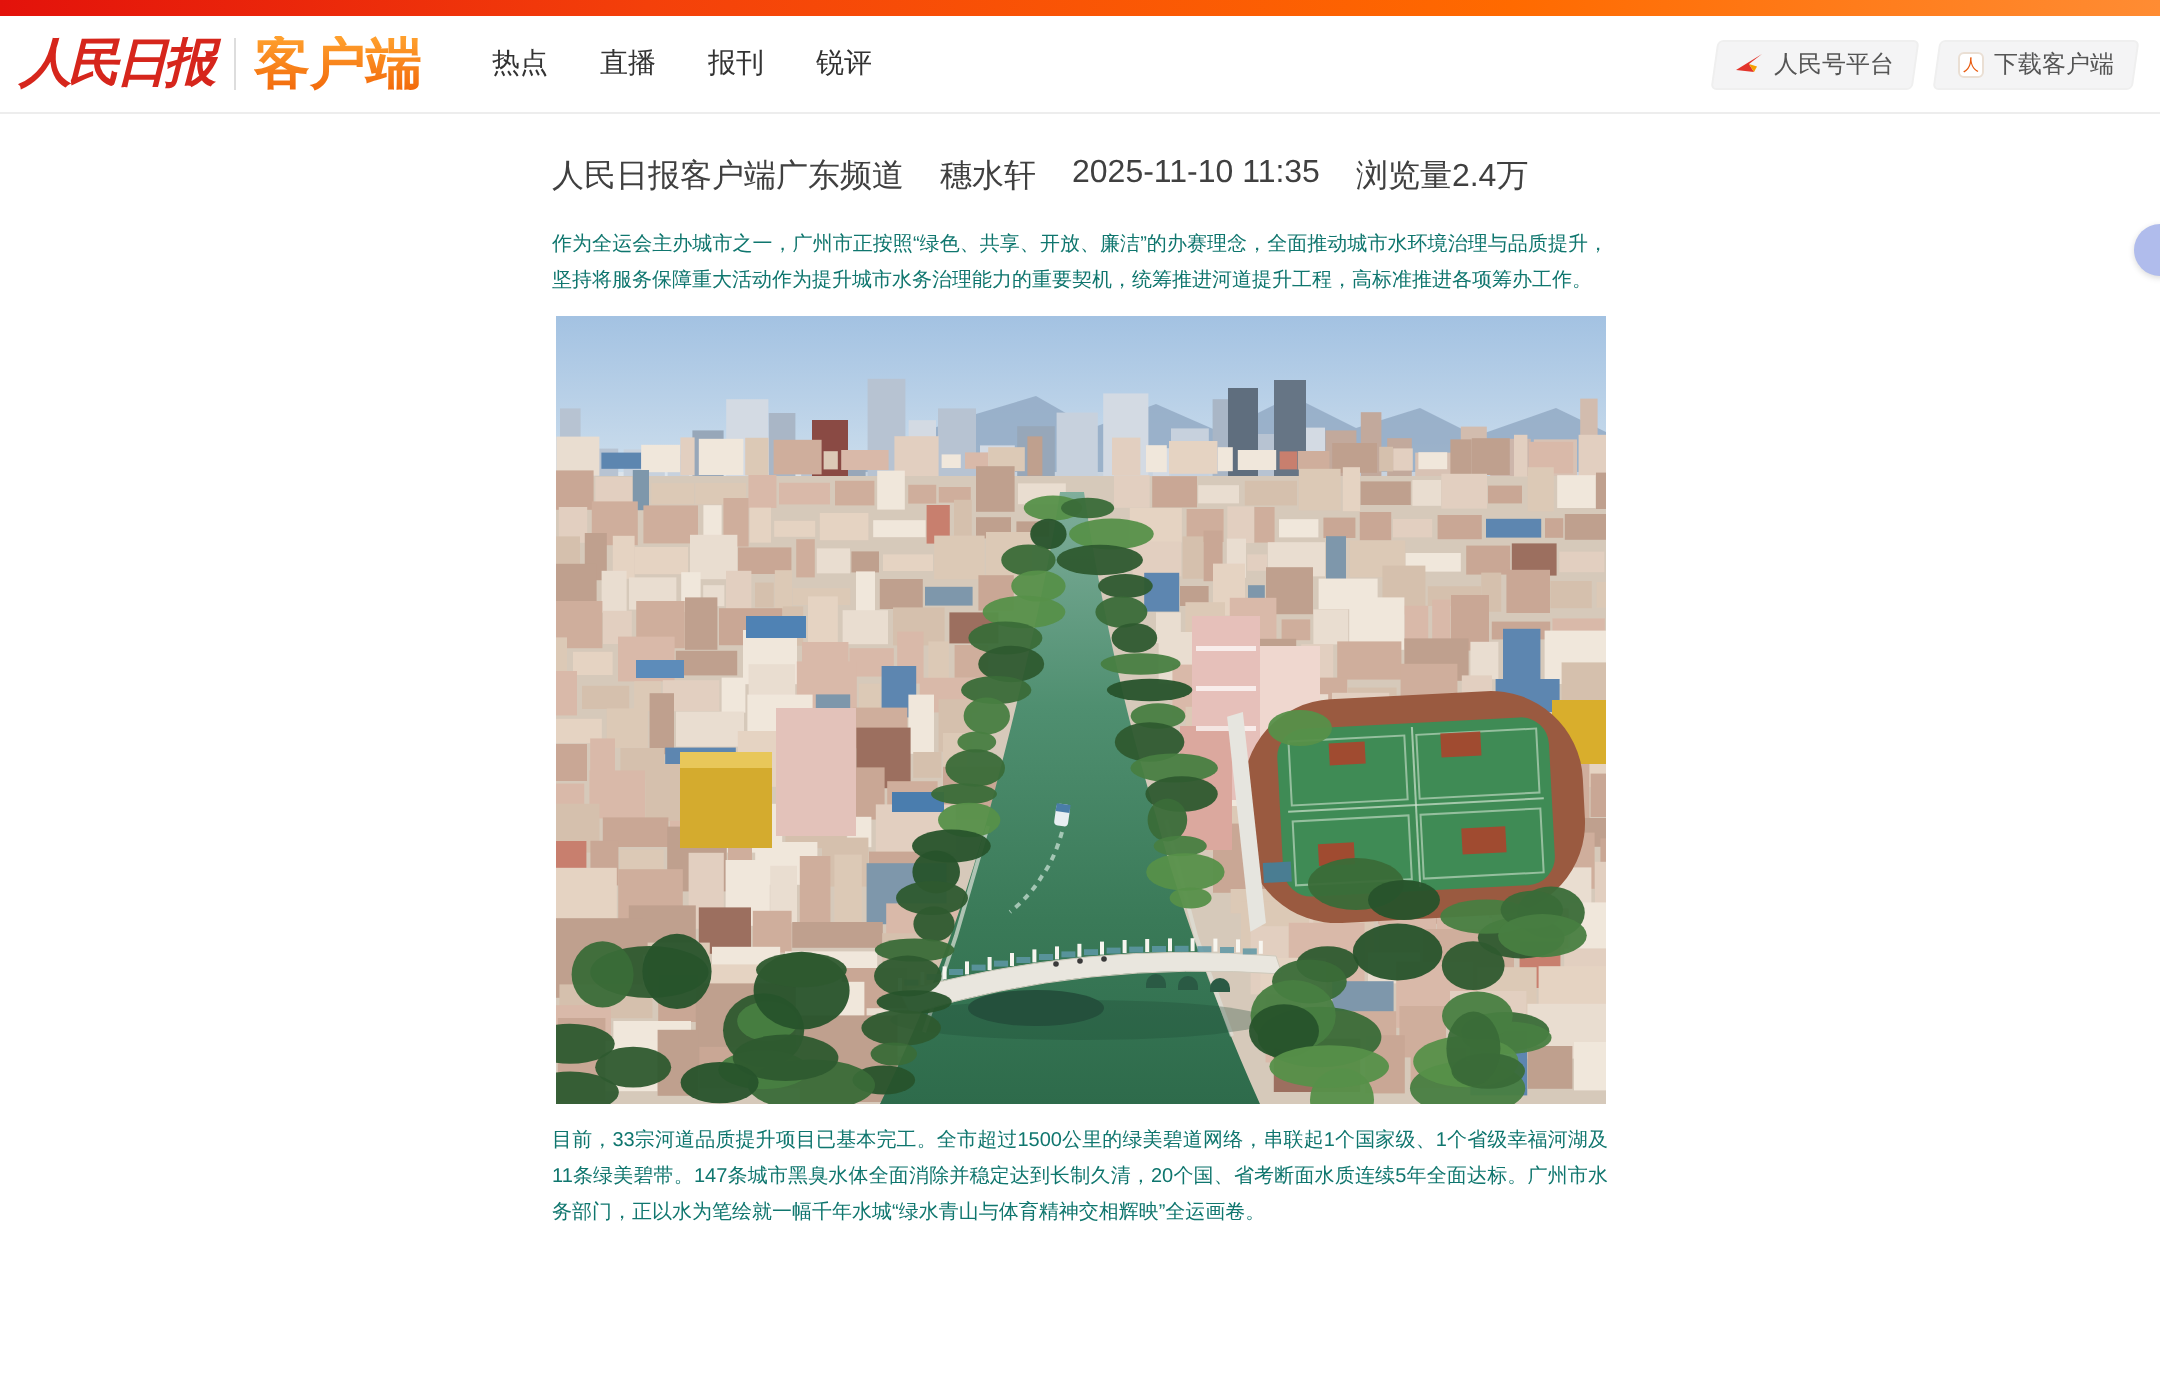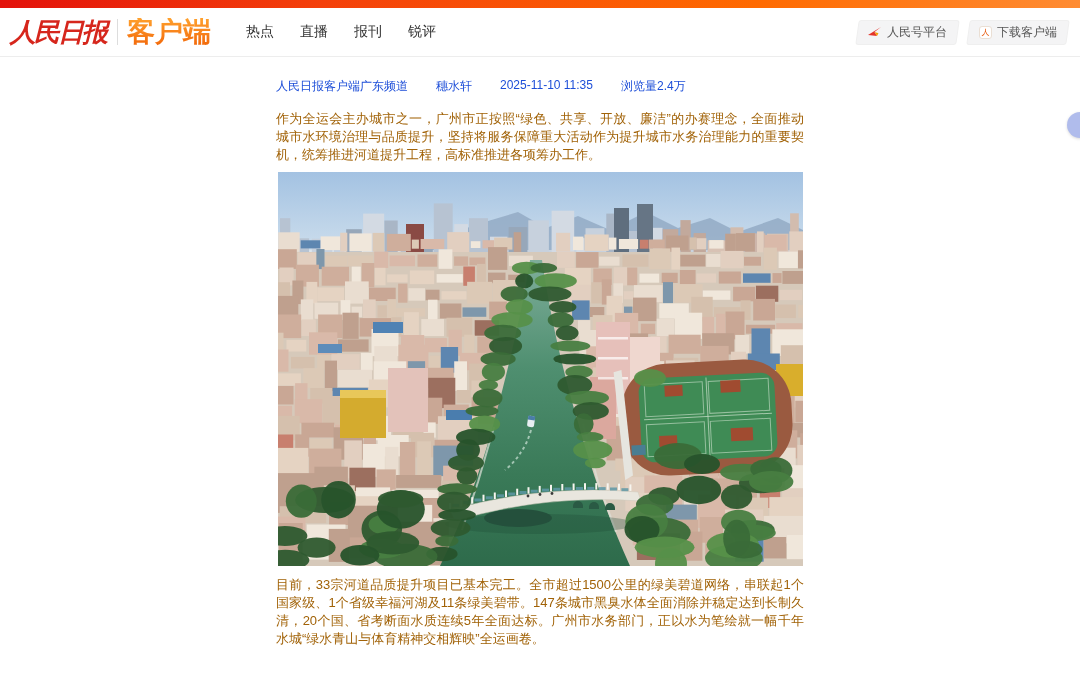--- a/index.html
+++ b/index.html
@@ -31,22 +31,22 @@
   .hbtn .inner { transform:skewX(8deg); display:flex; align-items:center; gap:5px;
     font-size:12px; color:#555; white-space:nowrap; }
   .appic { width:13px; height:13px; background:#fff; border:1px solid #eadfd4;
     border-radius:3px; display:flex; align-items:center; justify-content:center;
     font-size:8px; color:#e8590c; line-height:1; }
 
   
   .main { width:528px; margin:0 auto; padding-top:21px; }
   h1.title { font-size:22px; line-height:32px; color:#191919; font-weight:700;
     margin-bottom:10px; }
-  .meta { display:flex; gap:28px; font-size:12px; color:#1d4ed8; margin-bottom:15px; }
-  p.para { font-size:13px; line-height:18px; color:#a16207; text-align:justify;
+  .meta { display:flex; gap:18px; font-size:16px; color:#404040; margin-bottom:15px; }
+  p.para { font-size:10px; line-height:18px; color:#0f766e; text-align:justify;
     margin-bottom:8px; }
   figure.photo { width:525px; height:394px; margin:0 auto 10px; background:#a9c6e4;
     overflow:hidden; }
   figure.photo svg { display:block; width:100%; height:100%; }
 
   
   .float-widget { position:absolute; top:112px; right:-13px; width:26px; height:26px;
     border-radius:50%; background:#b0bcec; box-shadow:0 1px 3px rgba(0,0,0,.15);
     cursor:pointer; }
 </style>

